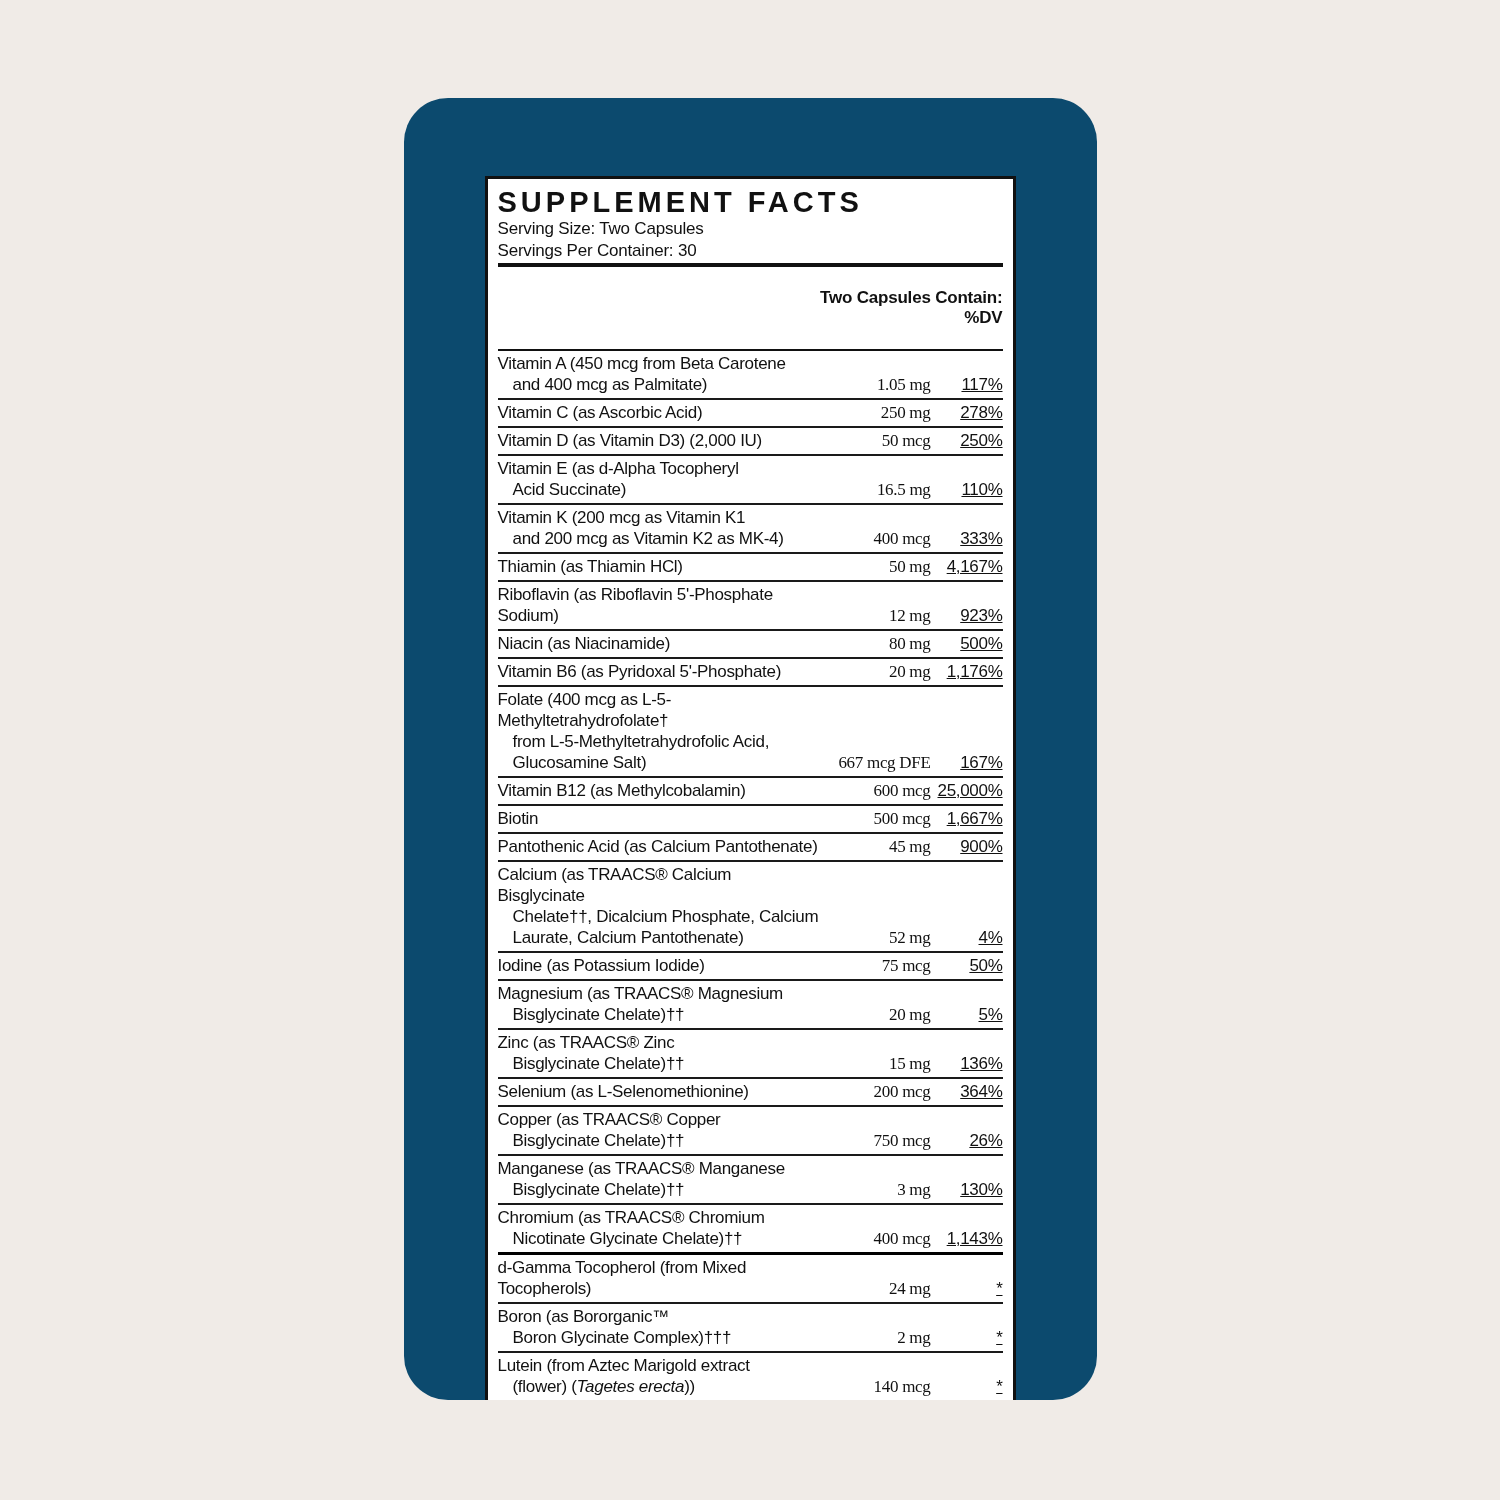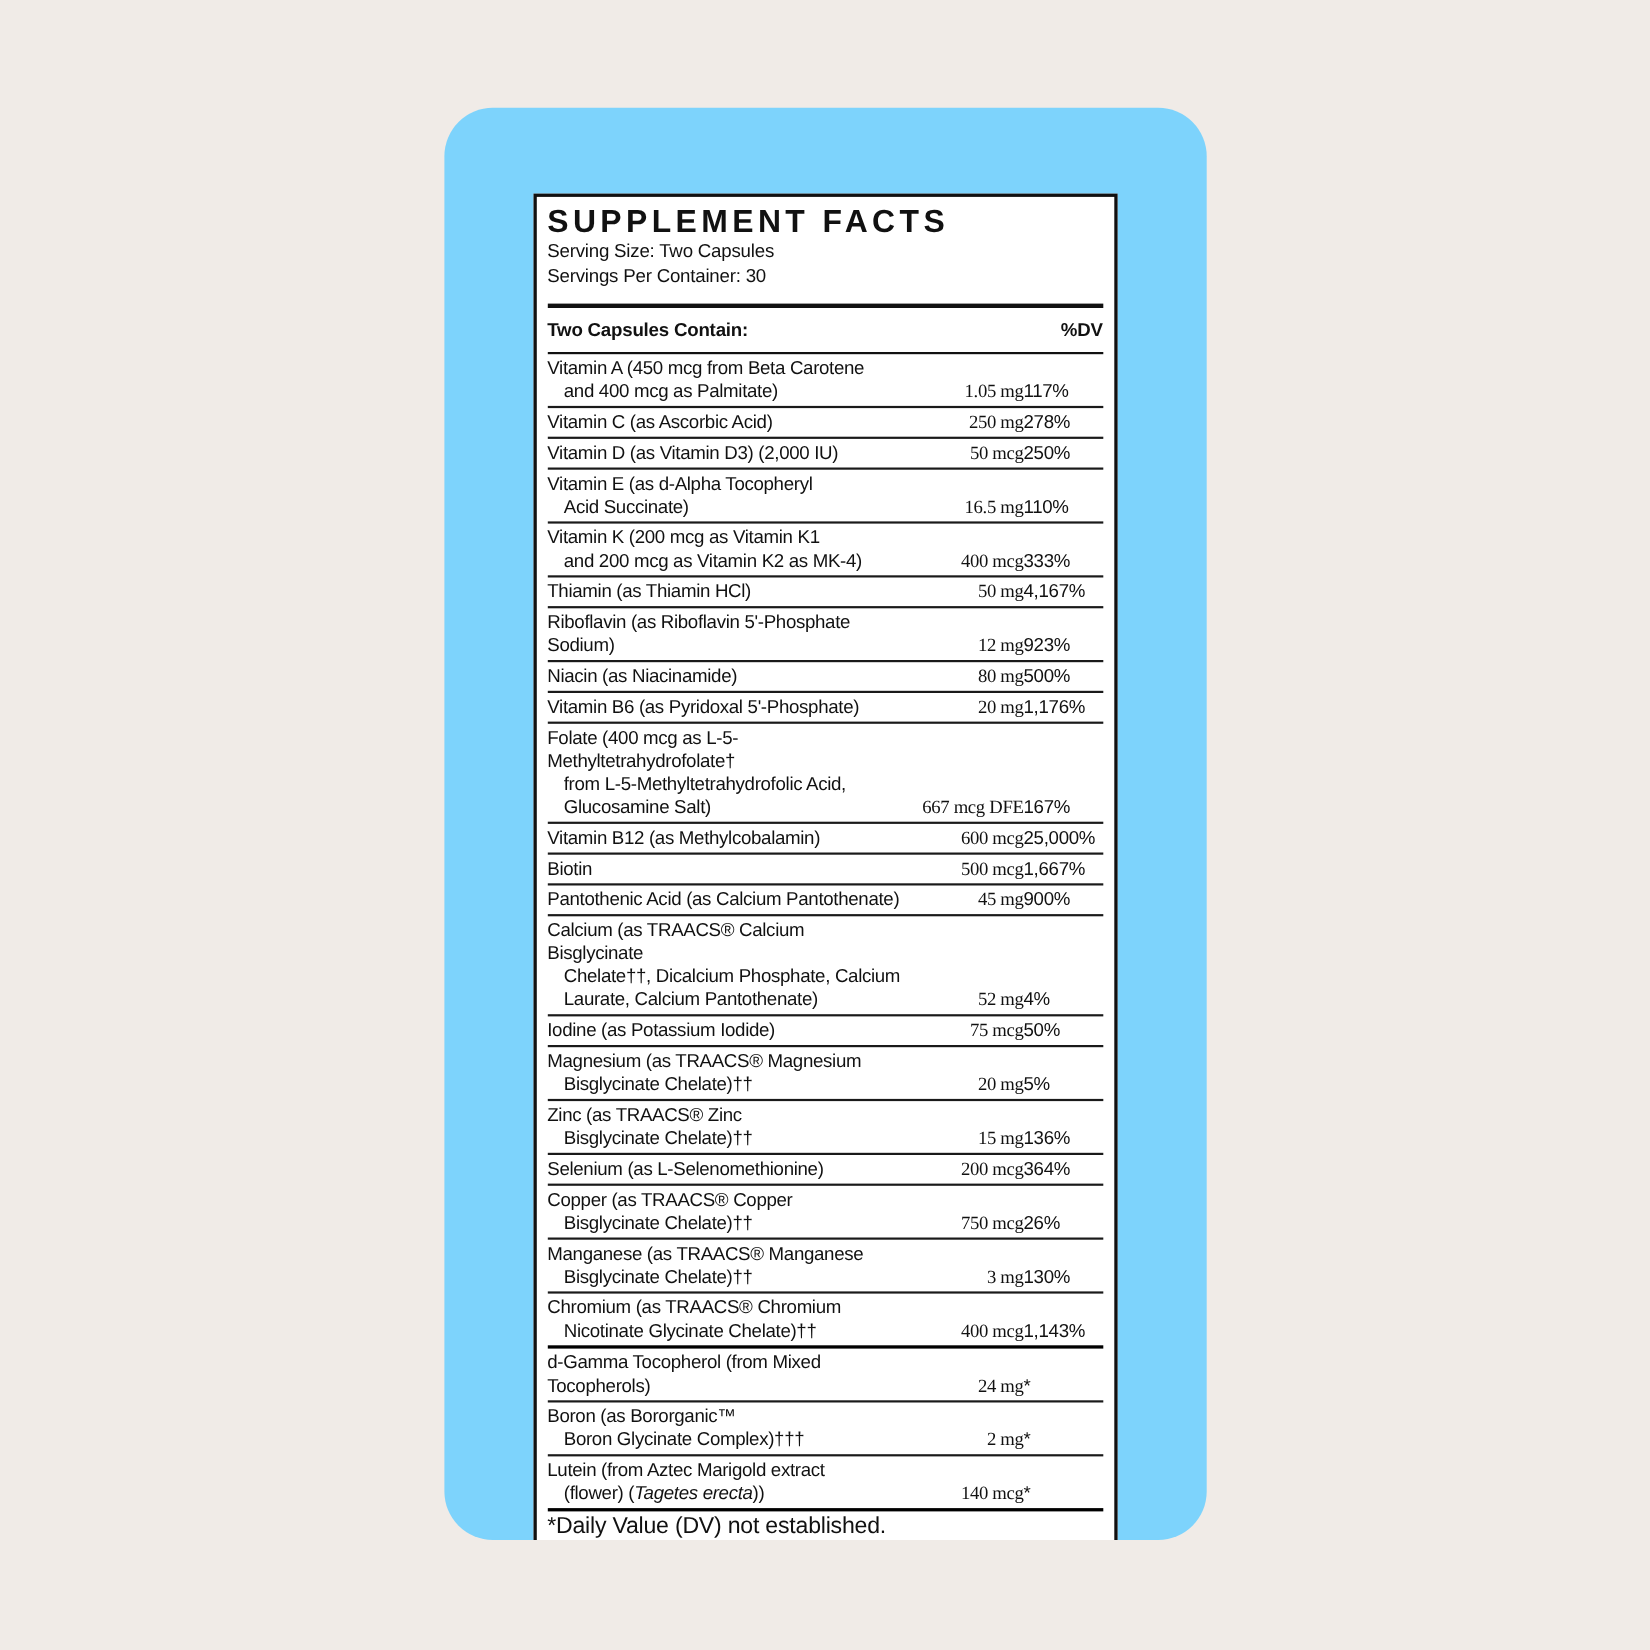--- a/index.html
+++ b/index.html
@@ -31,44 +31,44 @@
     white-space: nowrap;
   }
   .serving-line {
     font-size: 17px; line-height: 22px; letter-spacing: -0.2px;
   }
   .thead {
     display: flex; justify-content: space-between; align-items: flex-end;
     font-size: 17px; font-weight: bold; letter-spacing: -0.2px;
     border-top: 4px solid #111;
     border-bottom: 2.5px solid #111;
-    padding: 10px 0; margin-top: 14px;
+    padding: 21px 0; margin-top: 1px; flex-direction: column;
   }
   .row {
     display: flex; align-items: flex-end;
     font-size: 17px; line-height: 21px; letter-spacing: -0.3px;
     border-top: 2px solid #1a1a1a;
     padding: 2px 0 3px 0;
   }
   .rows .row:first-child { border-top: 0; }
   .row.section-start { border-top: 3.5px solid #000; }
   .row-name { flex: 1; min-width: 0; }
   .row-name .line.cont { padding-left: 15px; }
   .row-amount { width: 112px; text-align: right; white-space: nowrap; font-family: Liberation Serif, serif; }
-  .row-dv { width: 72px; white-space: nowrap; }
+  .row-dv { width: 72px; text-align: right; white-space: nowrap; text-decoration: underline; }
   .footnote {
     border-top: 3.5px solid #000;
     font-size: 21px; line-height: 22px; letter-spacing: -0.2px;
     padding: 3px 0 8px 0;
   }
 </style>
 </head>
 <body style="background: rgb(240, 235, 231);">
 
-<div class="card" style="background: #7dd3fc;">
+<div class="card" style="background: #0c4a6e;">
   <div class="panel">
     <div class="panel-title">SUPPLEMENT FACTS</div>
     <div class="serving-line">Serving Size: Two Capsules</div>
     <div class="serving-line">Servings Per Container: 30</div>
 
     <div class="thead">
       <span>Two Capsules Contain:</span>
       <span>%DV</span>
     </div>
 

